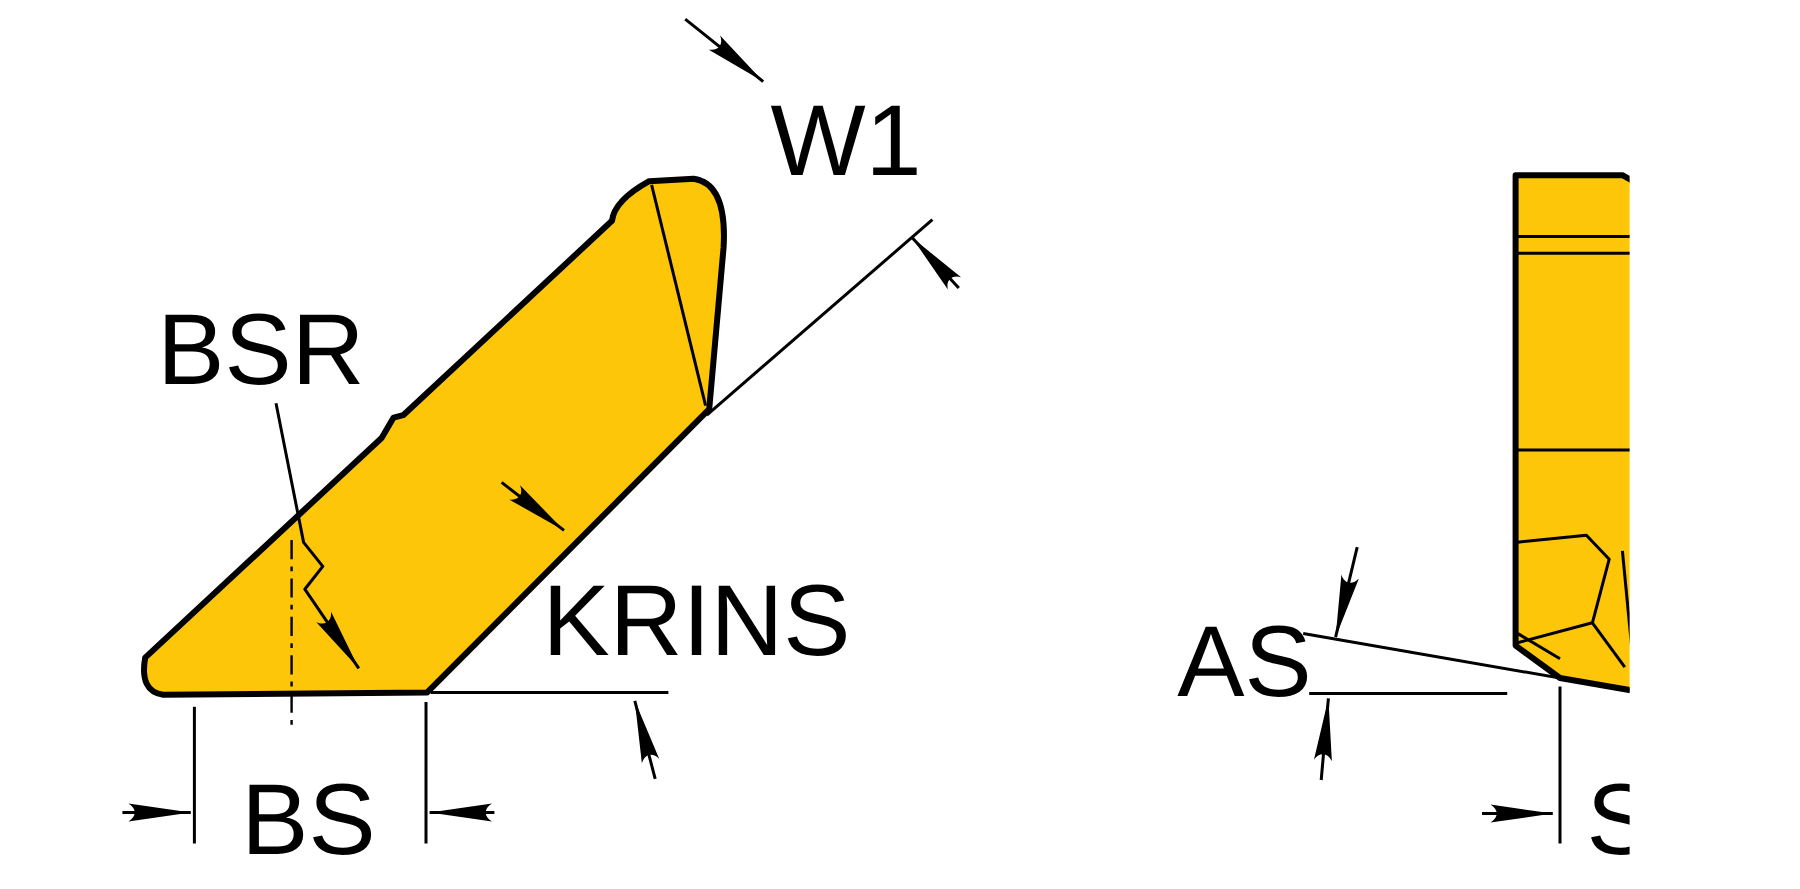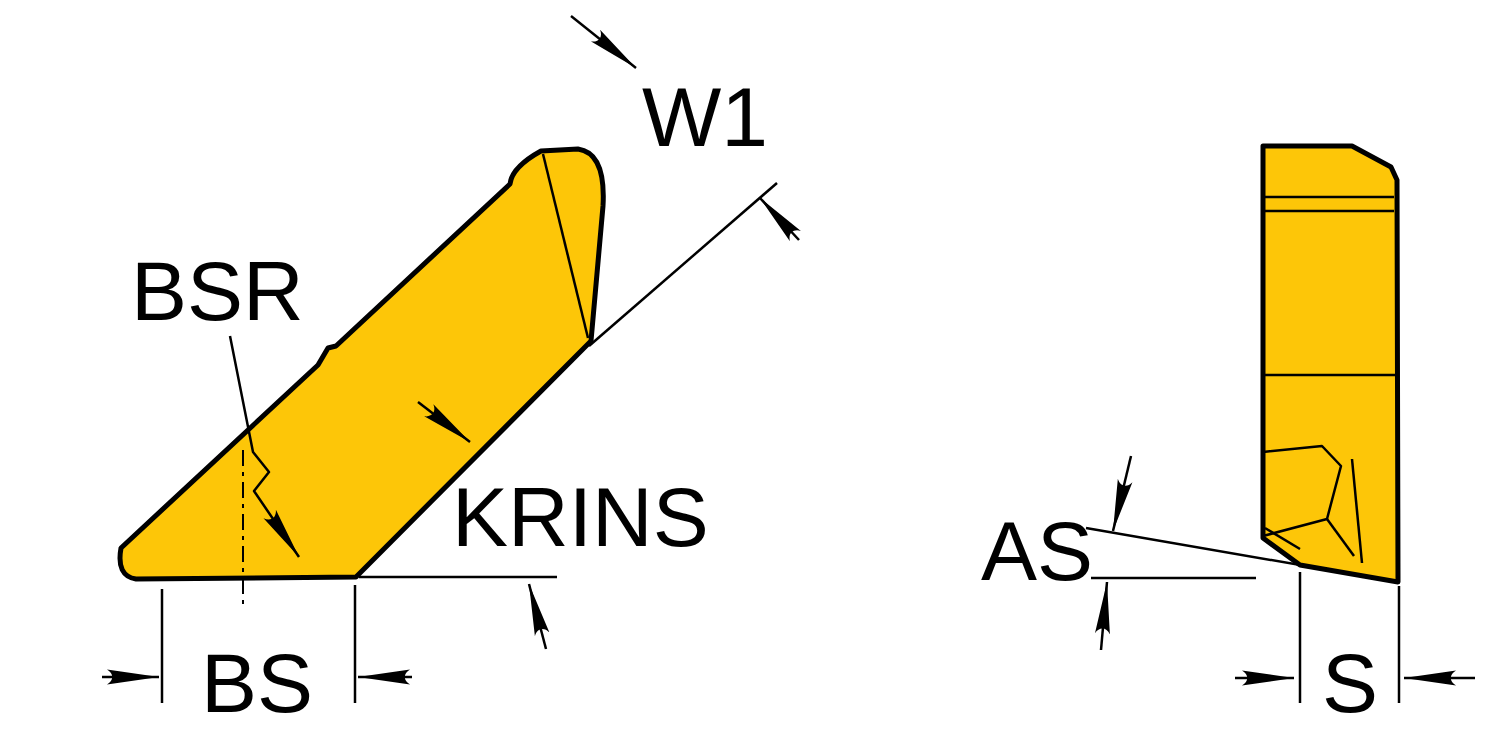--- a/index.html
+++ b/index.html
@@ -1,16 +1,16 @@
 <!DOCTYPE html>
 <html><head>
 <meta charset="utf-8">
 <style>
   html, body { margin: 0; padding: 0; background: #ffffff; }
-  .stage { width: 1500px; height: 741px; position: relative; overflow: hidden; }
+  .stage { width: 1358px; height: 741px; position: relative; overflow: hidden; }
   svg { display: block; }
   .lbl {
     fill: #000;
     stroke: none;
     font-family: "Liberation Sans", sans-serif;
     font-size: 84px;
     font-weight: 400;
   }
   .thin { stroke-width: 2.5; }
   .thick { stroke-width: 5; }

